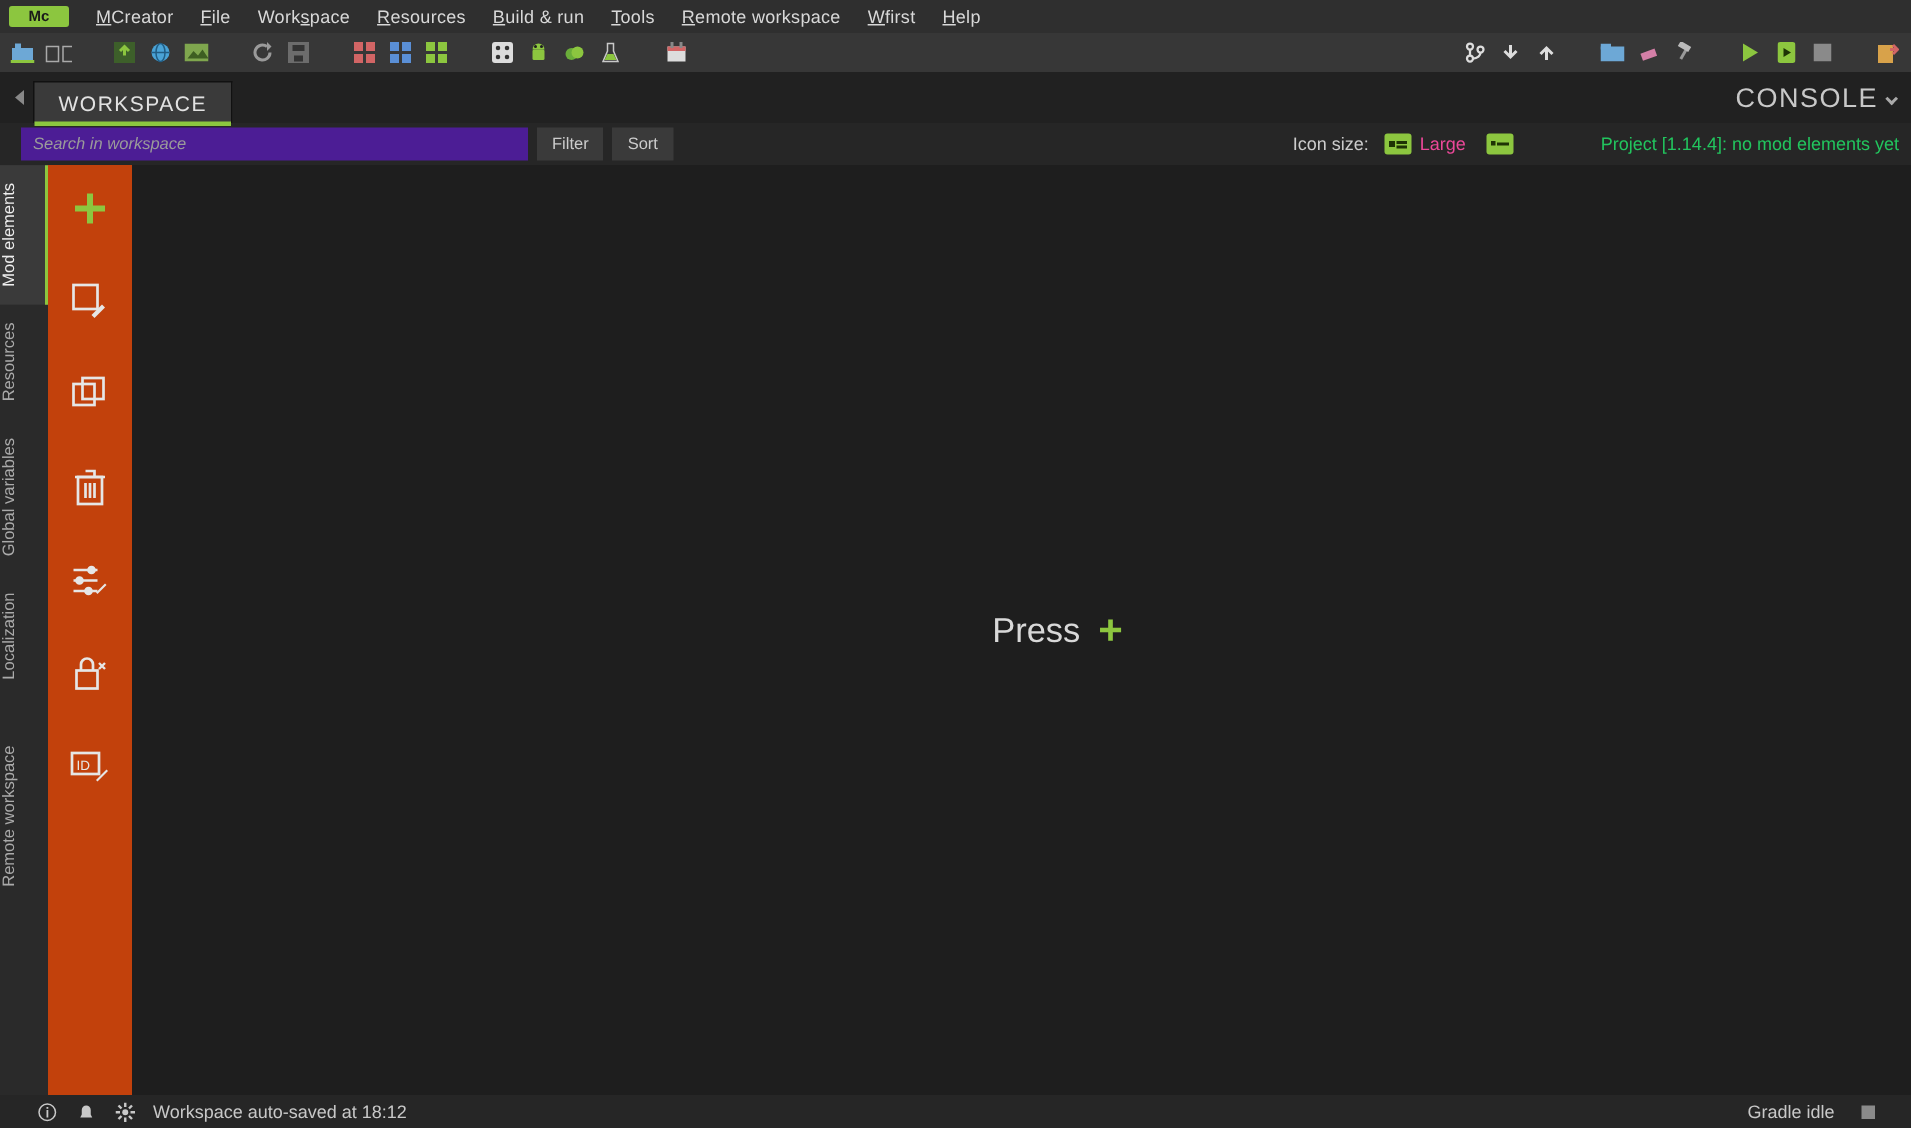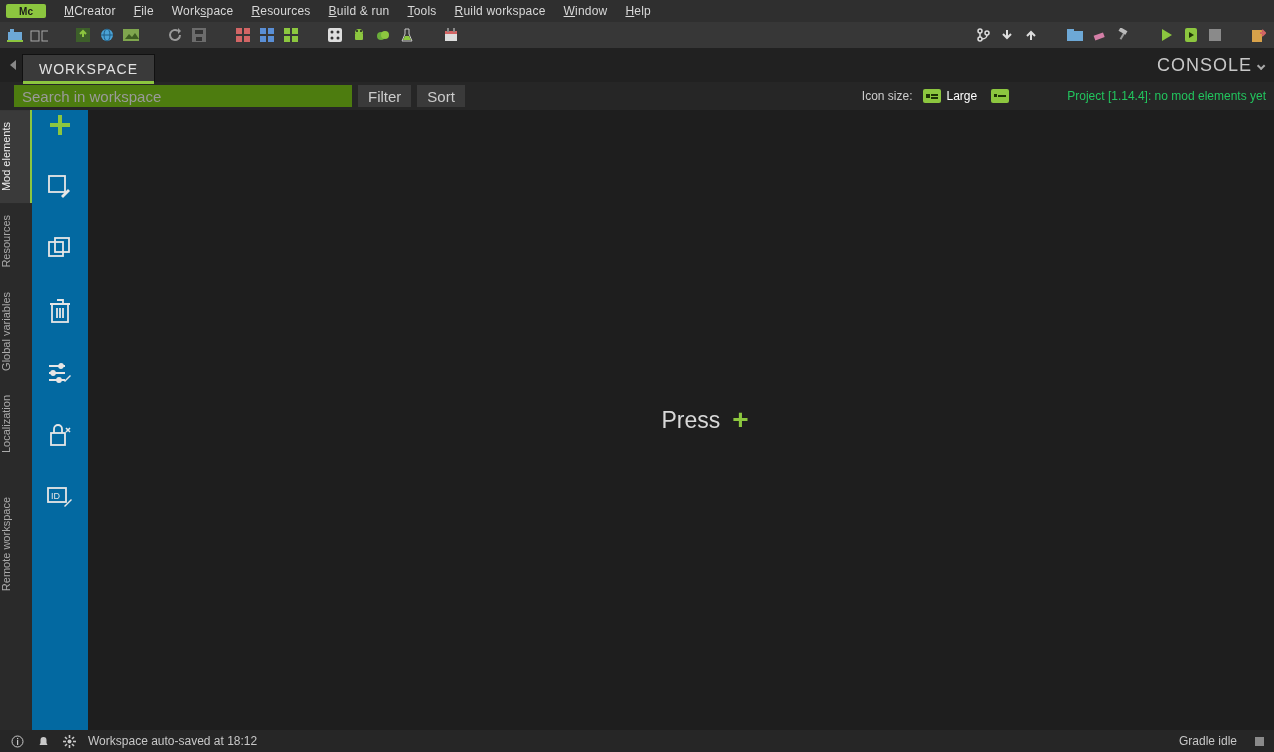--- a/index.html
+++ b/index.html
@@ -99,39 +99,40 @@
   
   .filterbar {
     height: 28px;
     background: #262626;
     display:flex; align-items:center;
     padding: 3px 8px 3px 14px;
     gap:6px;
   }
   .searchbox {
     width: 338px; height: 22px;
-    background: #4d7c0f;
+    background: #4c1d95;
     border: none;
     color: #ccc;
     padding: 0 8px;
-    font-size: 15px;
+    font-size: 11px;
+    font-style: italic;
   }
   .searchbox::placeholder{ color:#9a9a9a;}
   .pillbtn {
     height:22px; padding:0 10px; background:#3a3a3a;color:#ccc;
-    display:flex;align-items:center;font-size:15px;cursor:default;
+    display:flex;align-items:center;font-size:11px;cursor:default;
   }
   .filterbar .flex{flex:1;}
   .iconsize-label{color:#ccc;margin-right:4px;}
   .chipsize{
     display:inline-flex;align-items:center;justify-content:center;
     width:18px;height:14px;border-radius:2px;font-size:9px;
   }
   .chipsize.active{background:#8cc63f;color:#132600;}
-  .sizeopt{color:#ffffff;margin-right:8px;}
+  .sizeopt{color:#ec4899;margin-right:8px;}
   .sizeopt.dim{color:#fde047;margin-top:40px;}
   .projectinfo{color:#22c55e; margin-left:8px;}
 
   
   .main {
     flex:1;
     display:flex;
     background:#1e1e1e;
     min-height:0;
   }
@@ -147,62 +148,63 @@
     color:#aaa;
     padding:12px 0;
     text-align:center;
     white-space:nowrap;
     cursor:default;
   }
   .vtab.active{ background:#3a3a3a;color:#eee; box-shadow: inset 2px 0 0 #8cc63f; }
 
   .vtoolbar{
     width:56px;
-    background:#0369a1;
+    background:#c2410c;
     display:flex;flex-direction:column;align-items:center;
+    padding-top:14px;
     gap:32px;
   }
   .vtoolbar .vicon{ width:30px;height:30px;display:flex;align-items:center;justify-content:center;cursor:default;}
 
   .canvas{
     flex:1;
     background:#1e1e1e;
     display:flex;align-items:center;justify-content:center;
   }
   .emptymsg{
     display:flex;align-items:center;gap:12px;
     font-size:23px;color:#d8d8d8;font-weight:300;margin-left:48px;
   }
   .emptymsg .plus{
     color:#8cc63f;font-weight:700;font-size:28px;line-height:1;
   }
 
   
   .statusbar{
     height:22px;background:#262626;display:flex;align-items:center;
-    padding:0 10px;gap:12px;font-size:12px;color:#c8c8c8;
+    padding:0 24px;gap:12px;font-size:12px;color:#c8c8c8;
   }
   .statusbar .flex{flex:1;}
   .smicon{width:14px;height:14px;display:inline-flex;align-items:center;justify-content:center;}
   .idle-dot{width:9px;height:9px;background:#8a8a8a;display:inline-block;margin-left:6px;}
 
 </style>
 </head>
 <body>
 
 <div class="menubar">
   <span class="app-badge">Mc</span>
   <span class="menuitem"><span class="mn-u">M</span><span>Creator</span></span>
   <span class="menuitem"><span class="mn-u">F</span><span>ile</span></span>
   <span class="menuitem">Work<span class="mn-u">s</span>pace</span>
   <span class="menuitem"><span class="mn-u">R</span><span>esources</span></span>
   <span class="menuitem"><span class="mn-u">B</span><span>uild &amp; run</span></span>
   <span class="menuitem"><span class="mn-u">T</span><span>ools</span></span>
-  <span class="menuitem"><span class="mn-u">R</span><span>uild workspace</span></span>
-  <span class="menuitem"><span class="mn-u">W</span><span>indow</span></span>
+  <span class="menuitem"><span class="mn-u">R</span><span>emote workspace</span></span>
+  <span class="menuitem"><span class="mn-u">W</span><span>first</span></span>
   <span class="menuitem"><span class="mn-u">H</span><span>elp</span></span>
 </div>
 
 <div class="toolbar">
   <div class="tgroup">
     <span class="ticon">
       <svg width="16" height="14">
           <rect x="1" y="4" width="14" height="9" fill="#6da8d6"></rect>
           <rect x="3" y="1" width="4" height="3" fill="#6da8d6"></rect>
           <rect x="0" y="12" width="16" height="2" fill="#8cc63f"></rect>

